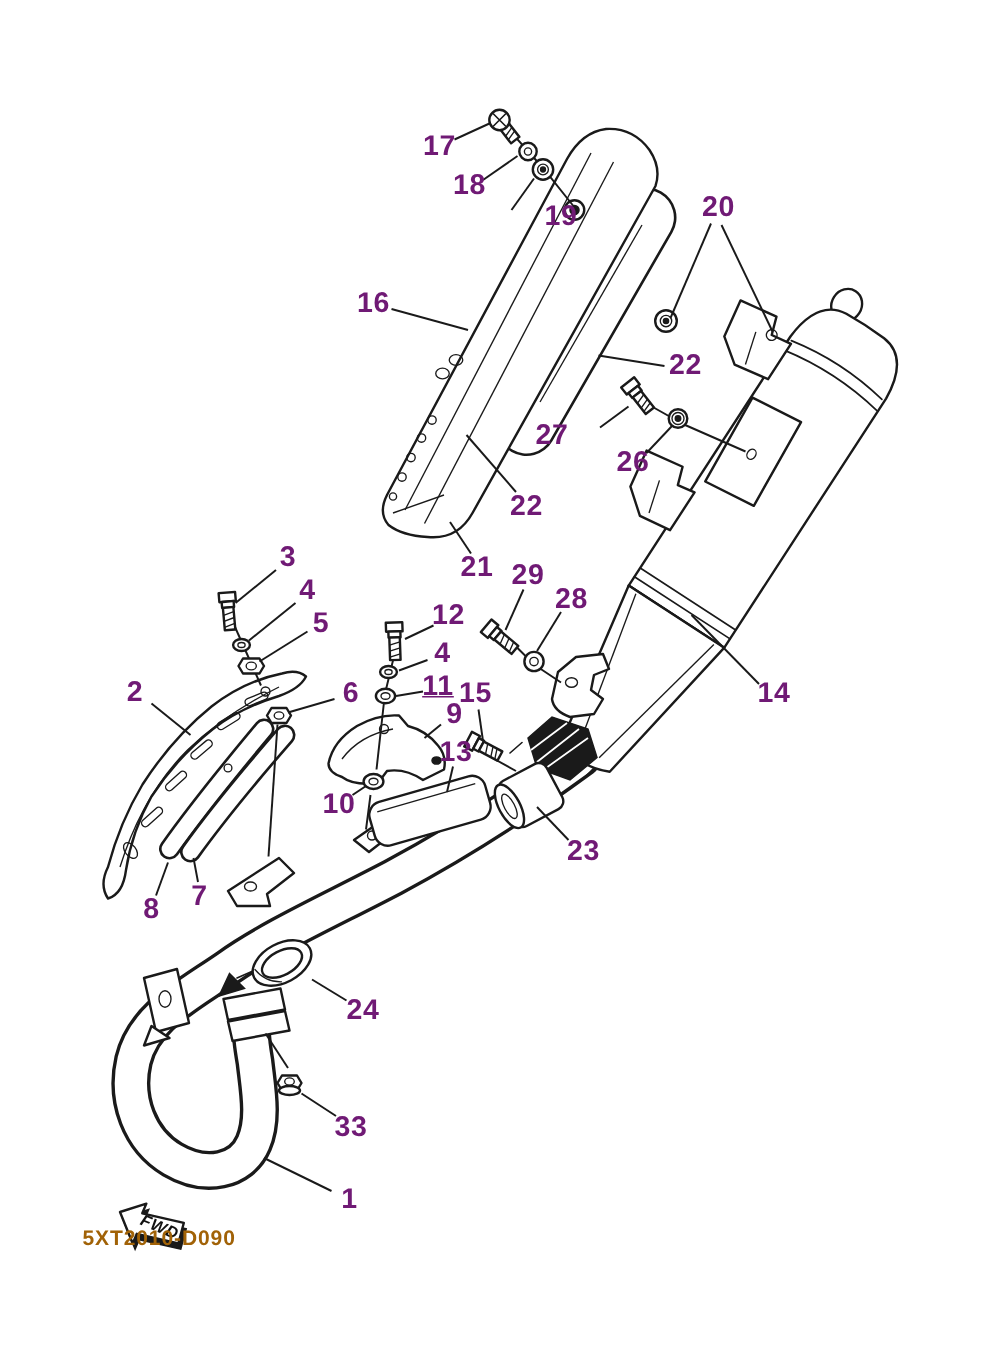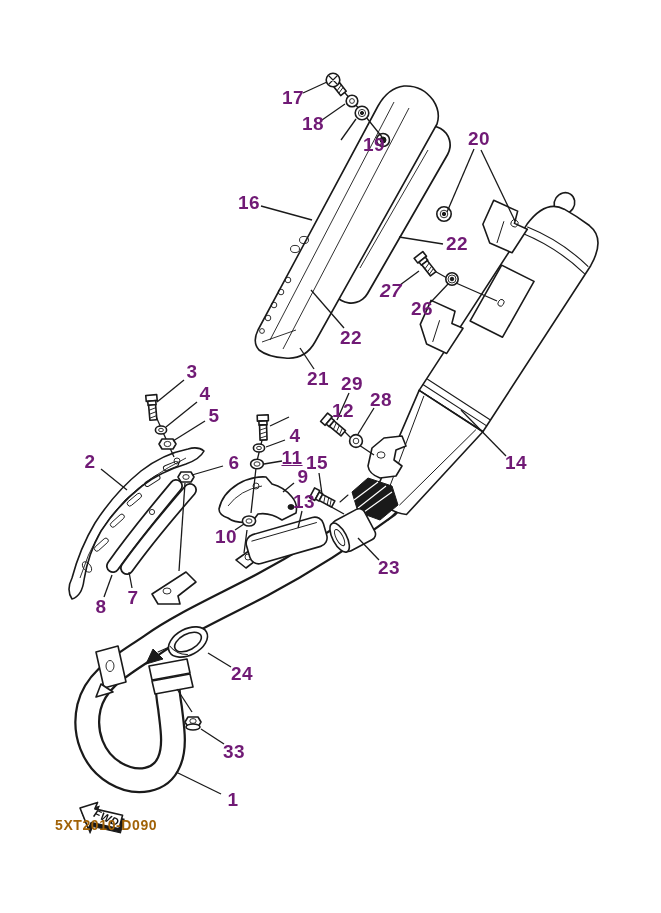--- a/index.html
+++ b/index.html
@@ -375,37 +375,37 @@
       <div class="callout" style="left: 90px; top: 462px;">2</div>
       <div class="callout" style="left: 192px; top: 372px;">3</div>
       <div class="callout" style="left: 205px; top: 394px;">4</div>
       <div class="callout" style="left: 214px; top: 416px;">5</div>
       <div class="callout" style="left: 234px; top: 463px;">6</div>
       <div class="callout" style="left: 133px; top: 598px;">7</div>
       <div class="callout" style="left: 101px; top: 607px;">8</div>
       <div class="callout" style="left: 303px; top: 477px;">9</div>
       <div class="callout" style="left: 226px; top: 537px; text-align: right;">10</div>
       <div class="callout" style="left: 292px; top: 458px; text-decoration: underline;">11</div>
-      <div class="callout" style="left: 299px; top: 411px; margin-left: 44px;">12</div>
+      <div class="callout" style="left: 299px; top: 411px;">12</div>
       <div class="callout" style="left: 295px; top: 436px;">4</div>
       <div class="callout" style="left: 304px; top: 502px;">13</div>
       <div class="callout" style="left: 516px; top: 463px;">14</div>
       <div class="callout" style="left: 317px; top: 463px;">15</div>
       <div class="callout" style="left: 249px; top: 203px;">16</div>
       <div class="callout" style="left: 293px; top: 98px;">17</div>
       <div class="callout" style="left: 313px; top: 124px;">18</div>
       <div class="callout" style="left: 333px; top: 145px; margin-left: 41px;">19</div>
       <div class="callout" style="left: 479px; top: 139px;">20</div>
       <div class="callout" style="left: 318px; top: 379px;">21</div>
       <div class="callout" style="left: 457px; top: 244px;">22</div>
       <div class="callout" style="left: 351px; top: 338px;">22</div>
       <div class="callout" style="left: 389px; top: 568px;">23</div>
       <div class="callout" style="left: 242px; top: 674px;">24</div>
       <div class="callout" style="left: 234px; top: 752px;">33</div>
       <div class="callout" style="left: 422px; top: 309px;">26</div>
-      <div class="callout" style="left: 391px; top: 291px; font-style: italic;">27</div>
+      <div class="callout" style="left: 368px; top: 291px;">27</div>
       <div class="callout" style="left: 381px; top: 400px;">28</div>
       <div class="callout" style="left: 352px; top: 384px;">29</div>
     </div>
 
 <div class="code-text">5XT2010-D090</div>
 
 </div>
 
 </body></html>

